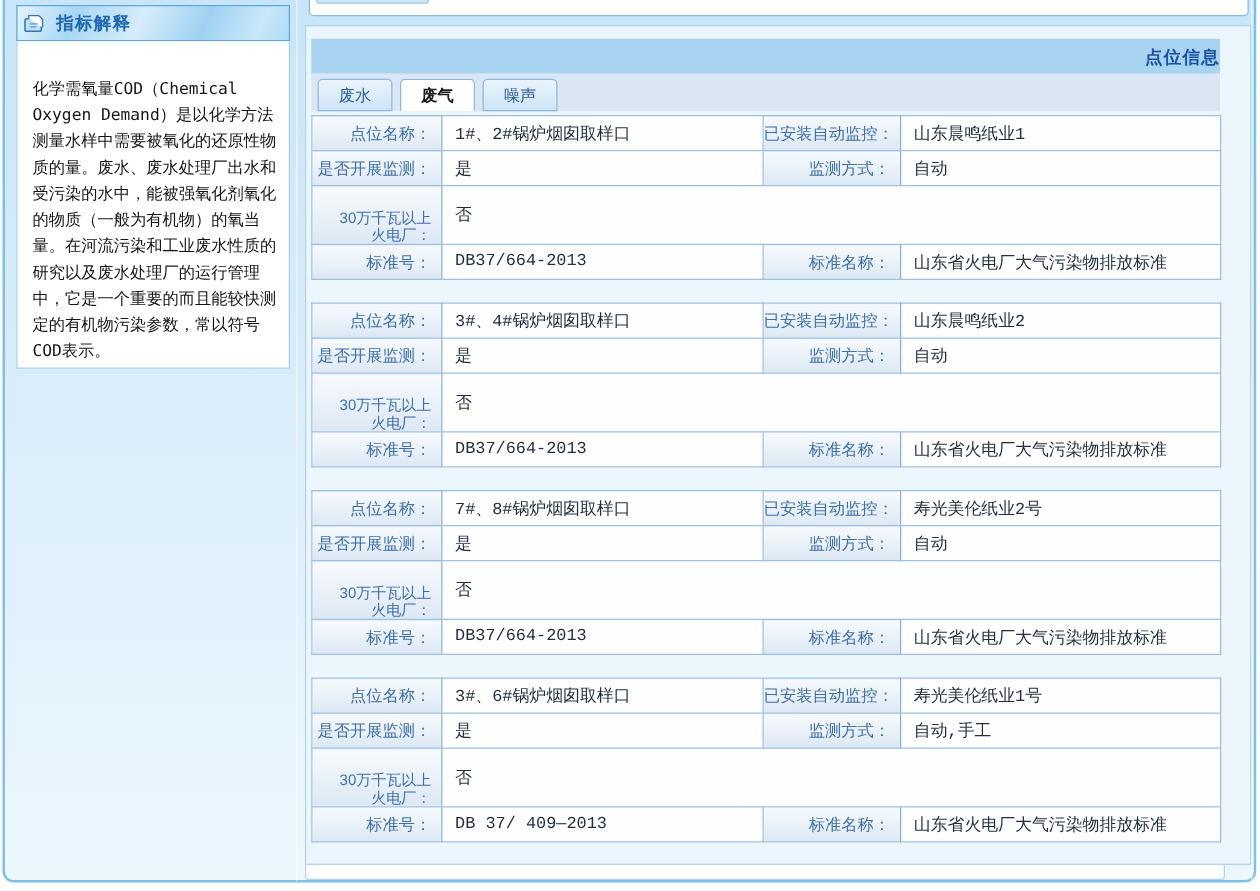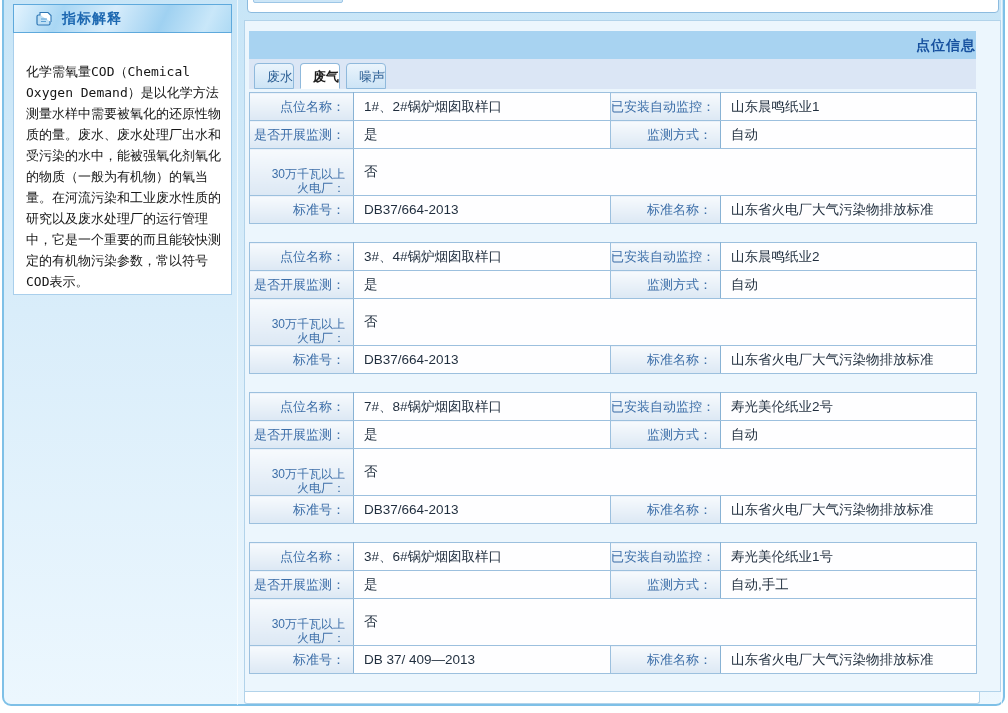--- a/index.html
+++ b/index.html
@@ -8,21 +8,21 @@
   .outer-frame { position:absolute; left:2px; top:-12px; width:1003px; height:718px;
     border:2px solid #7ec0e7; border-radius:9px;
     background:linear-gradient(180deg,#c7e5f7 0%,#d9edfa 45%,#ecf7fe 100%); }
   .col-sep { position:absolute; top:0; width:1px; background:rgba(255,255,255,.65); }
   .sep-left { left:237px; height:705px; }
   .sep-right { left:1001px; height:705px; }
 
   
   .sidebar-panel { position:absolute; left:13px; top:4px; width:219px; }
   .sidebar-header { height:29px; border:1px solid #5ea9dc; display:flex; align-items:center;
-    gap:8px; padding-left:22px;
+    gap:8px; padding-left:5px;
     background:linear-gradient(115deg,#e4f4fe 0%,#a9d7f4 22%,#d6ecfb 45%,#9fd1f1 68%,#c9e7f9 88%,#aedaf4 100%); }
   .sidebar-title { font-size:14px; font-weight:bold; color:#1c67b0; letter-spacing:1px; }
   .sidebar-body { background:#fff; border:1px solid #a9cfec; border-top:none; height:262px;
     padding:28px 10px 0 12px; font-size:13px; line-height:21px; color:#151515;
     font-family:"DejaVu Sans Mono","Liberation Sans",sans-serif; }
 
   
   .cutoff-panel { position:absolute; left:247px; top:-8px; width:752px; height:21px;
     background:#fff; border:1px solid #8cbbdf; border-radius:0 0 4px 4px; }
   .cutoff-tab-stub { position:absolute; left:5px; top:-8px; width:90px; height:18px;
@@ -31,36 +31,36 @@
   
   .main-panel { position:absolute; left:244px; top:20px; width:757px; height:672px;
     background:#ecf6fd; border:1px solid #b2d3ea; }
   .main-panel-bottom { position:absolute; left:244px; top:692px; width:736px; height:12px;
     background:#fff; border:1px solid #b2d3ea; border-top:none; border-radius:0 0 3px 3px; }
   .panel-title-bar { position:absolute; left:4px; top:10px; width:727px; height:28px;
     background:#a8d3f1; text-align:right; line-height:28px;
     font-size:14px; font-weight:bold; color:#17519f; letter-spacing:1px; }
   .tab-strip { position:absolute; left:4px; top:38px; width:727px; height:30px;
     background:#dbe6f5; display:flex; align-items:flex-end; gap:6px; padding-left:5px; }
-  .tab { width:40px; height:26px; line-height:25px; text-align:right; font-size:13px;
+  .tab { width:60px; height:26px; line-height:25px; text-align:center; font-size:13px;
     color:#2a5d93; border:1px solid #8fb9dc; border-radius:4px 4px 0 0;
     background:linear-gradient(#eaf4fc,#cde4f6); cursor:pointer; }
   .tab.active { background:#fff; color:#1c1c1c; font-weight:bold; border-bottom-color:#fff;margin-top:21px; }
 
   
   .info-table { position:absolute; left:4px; width:727px; border-collapse:collapse;
     table-layout:fixed; background:#fff; border:1px solid #74a7cf; }
   .info-table td { border:1px solid #9cc0de; overflow:hidden; white-space:nowrap; }
   .info-table tr.r1 td, .info-table tr.r2 td, .info-table tr.r4 td { height:28px; }
   .info-table tr.r3 td { height:32px; }
   td.lbl { background:linear-gradient(#f7fafd,#dce8f4); color:#3c6ea8; text-align:right;
     padding-right:8px; font-size:13px; border-right:1px solid #88b2d4;margin-left:28px; }
   td.lbl.two-line { font-size:12px; line-height:14px; padding-top:18px; }
   td.val { background:#fefeff; color:#1f2d3d; text-align:left; padding-left:10px;
-    font-size:13.5px; }
+    font-size:13.5px;font-family:Liberation Mono, monospace; }
   .tbl-1 { top:71px; } .tbl-2 { top:221px; } .tbl-3 { top:371px; } .tbl-4 { top:521px; }
 </style>
 </head>
 <body>
 
 <div class="outer-frame"></div>
 <div class="col-sep sep-left"></div>
 <div class="col-sep sep-right"></div>
 
 <div class="sidebar-panel">

